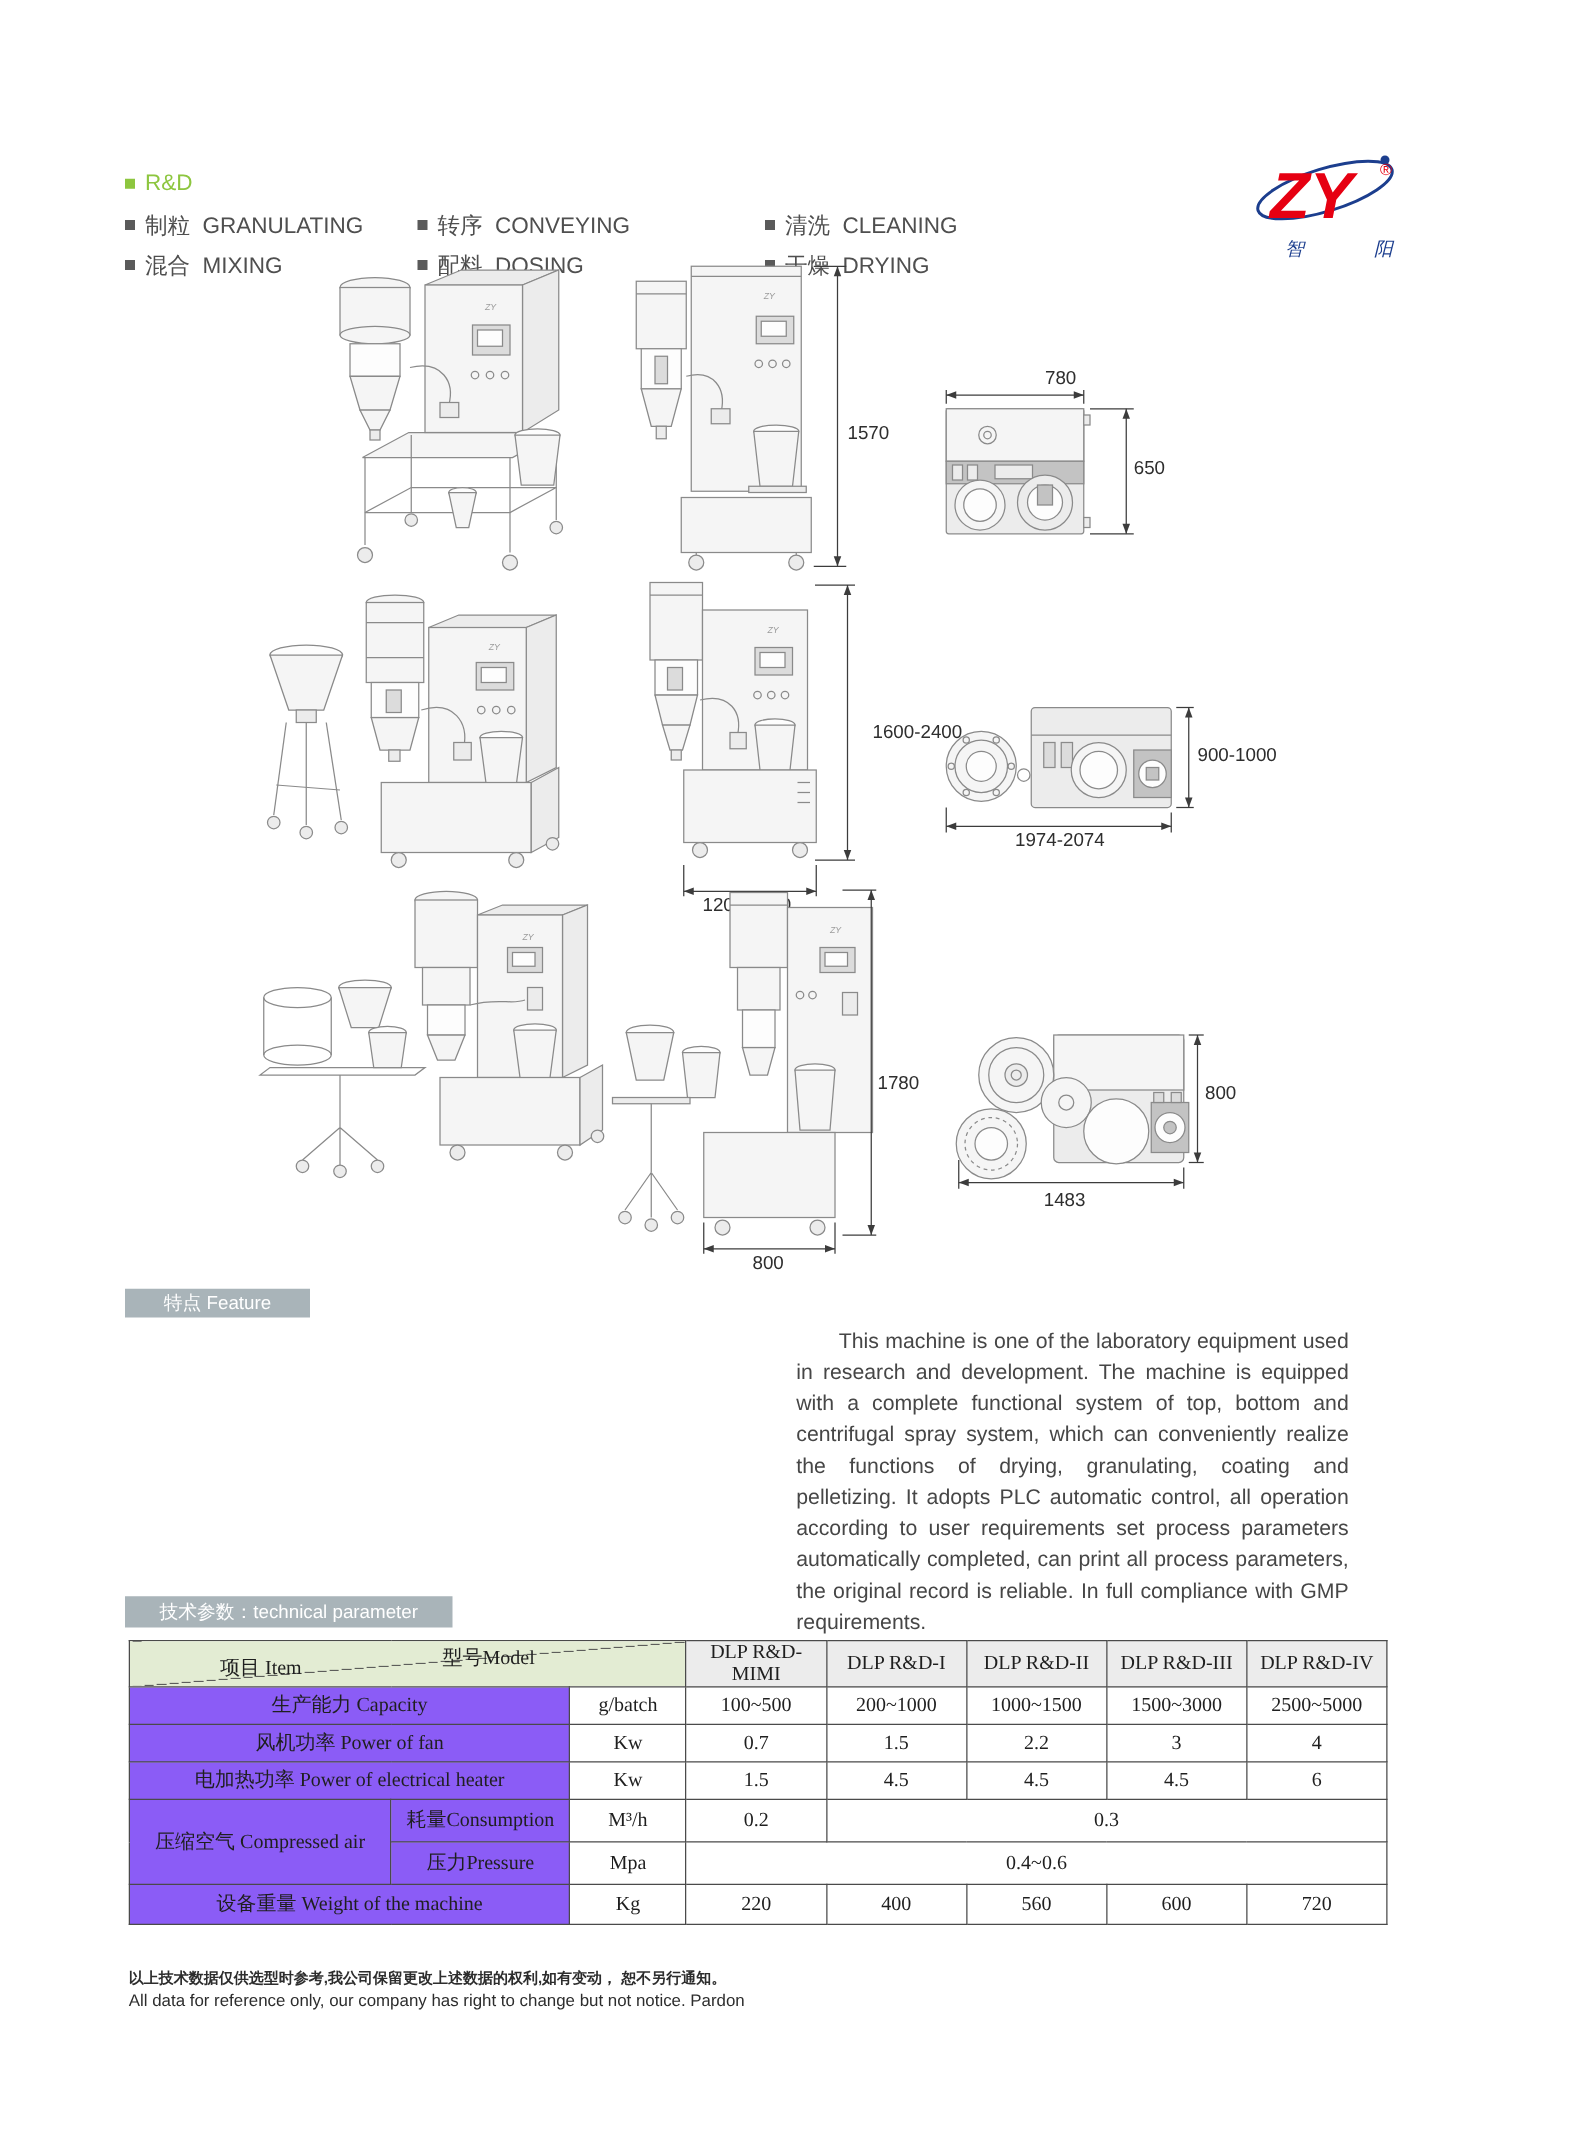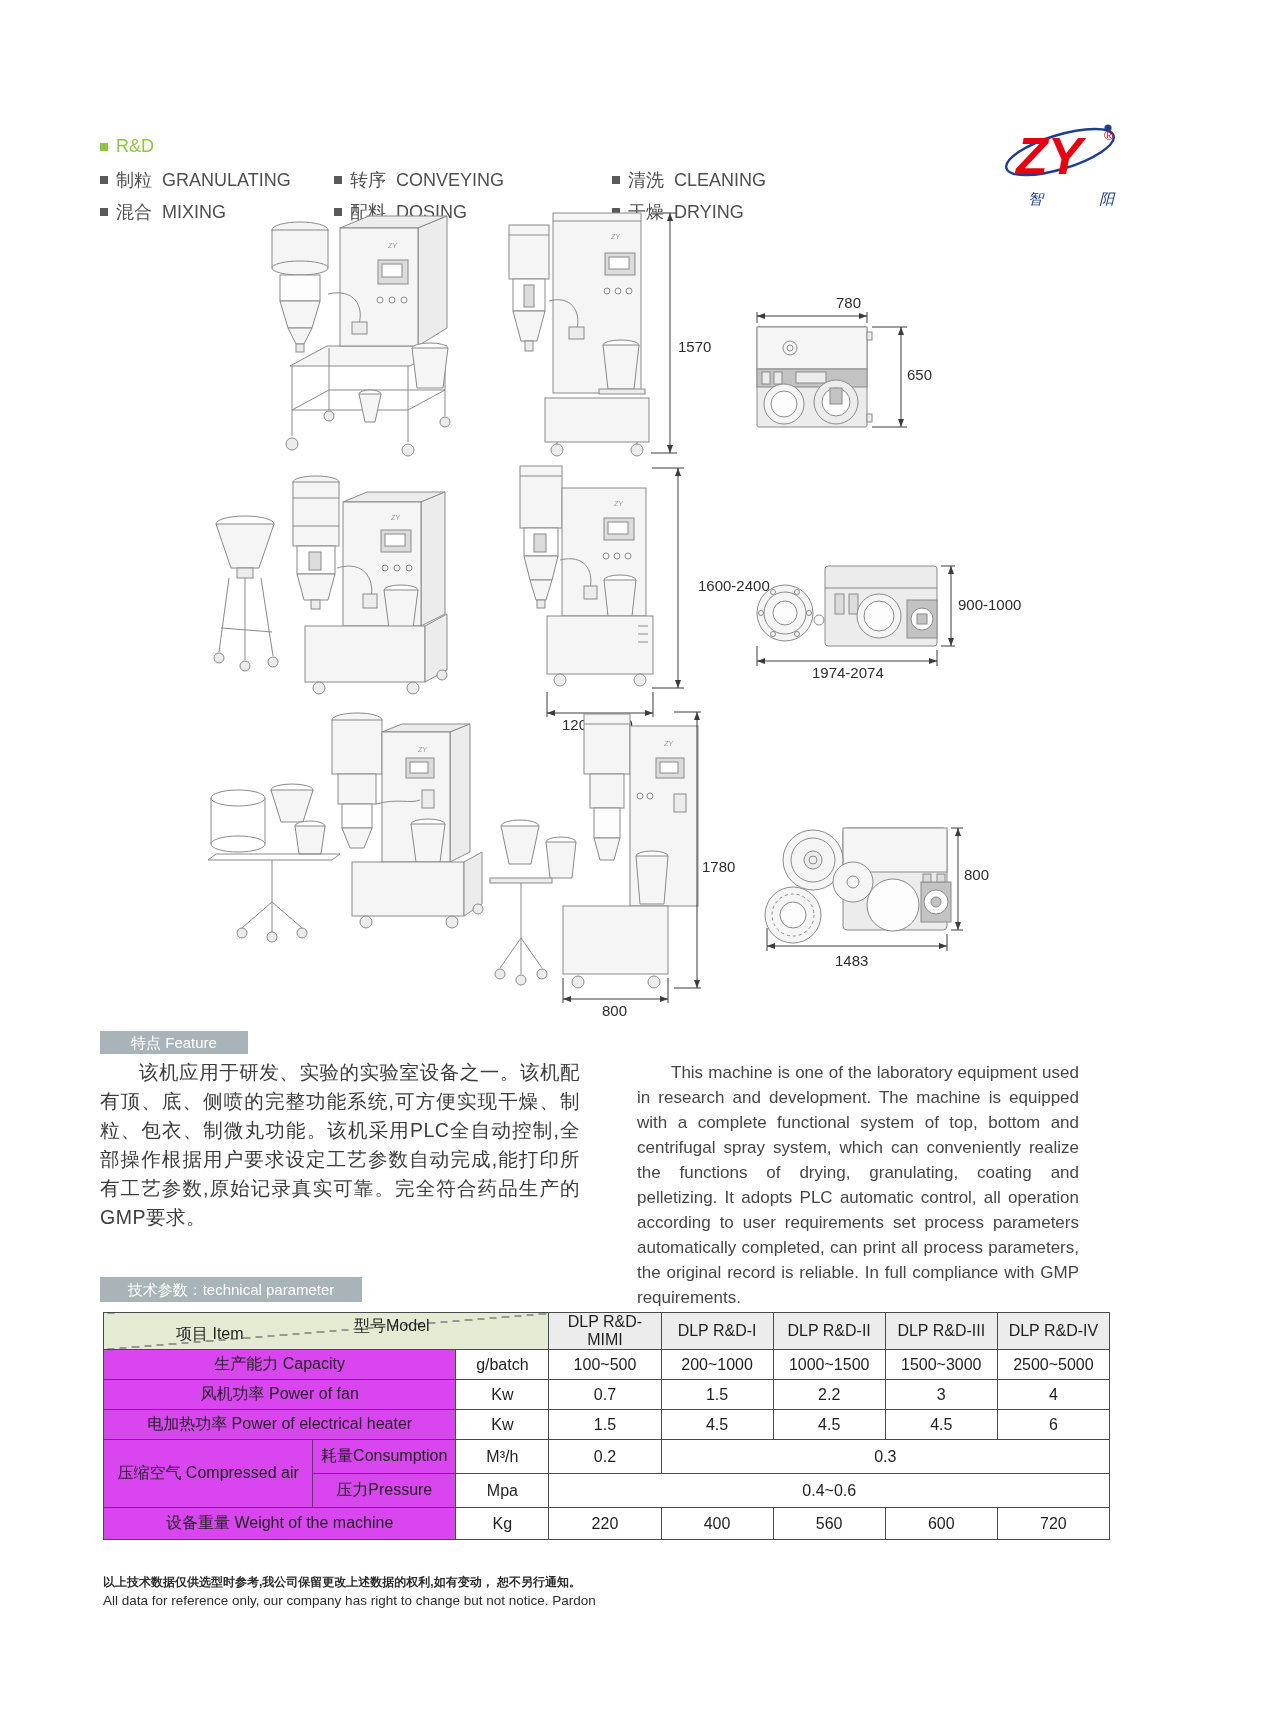--- a/index.html
+++ b/index.html
@@ -32,23 +32,23 @@
   .w{fill:#fdfdfd;stroke:#8a8a8a;stroke-width:1;}
   .f0{fill:#f5f5f5;stroke:#8a8a8a;stroke-width:1;}
   .f1{fill:#ececec;stroke:#8a8a8a;stroke-width:1;}
   .f2{fill:#dcdcdc;stroke:#8a8a8a;stroke-width:1;}
   .f3{fill:#c3c3c3;stroke:#8a8a8a;stroke-width:1;}
   .dl{stroke:#3c3c3c;stroke-width:1;fill:none;}
   .ah{fill:#3c3c3c;stroke:none;}
   .mini{font-size:7px;font-style:italic;fill:#9a9a9a;}
 
   
-  .ptable{border-collapse:collapse;table-layout:fixed;width:1007px;font-size:16px;color:#1f1f1f;}
+  .ptable{border-collapse:collapse;table-layout:fixed;width:1007px;font-size:16px;color:#1f1f1f;font-family:Liberation Serif, serif;}
   .ptable td{border:1px solid #4a4a4a;text-align:center;padding:0 2px;height:30px;}
-  .g{background:#d946ef;}
+  .g{background:#8b5cf6;}
   .mh{background:#ececec;}
   .diag{position:relative;height:44px;background-color:#e3ecd3;
         background-image:linear-gradient(to bottom right,transparent 49.6%,#4a4a4a 49.6%,#4a4a4a 50.45%,transparent 50.45%);}
   .diag .t-item{position:absolute;left:72px;bottom:4px;}
   .diag .t-model{position:absolute;left:250px;top:3px;}
   .fn{position:absolute;color:#2d2d2d;}
   .fn.zh{font-size:12px;font-weight:bold;}
   .fn.en{font-size:13.5px;}
 
   
@@ -439,21 +439,20 @@
       <line class="dl" x1="2" y1="126" x2="182" y2="126"></line>
       <polygon class="ah" points="2,126 10,123 10,129"></polygon>
         <polygon class="ah" points="182,126 174,123 174,129"></polygon>
     </svg>
   </div>
   <span class="dim" style="left:835px;top:952px;">1483</span>
   <span class="dim" style="left:964px;top:866px;">800</span>
 
   <div class="abs bar" style="left:100px;top:1031px;width:148px;height:23px;">特点 Feature</div>
 
-  <div class="abs para zh indent" style="left:100px;top:1058px;width:480px;">该机应用于研发、实验的实验室设备之一。该机配有顶、底、侧喷的完整功能系统,可方便实现干燥、制粒、包衣、制微丸功能。该机采用PLC全自动控制,全部操作根据用户要求设定工艺参数自动完成,能打印所有工艺参数,原始记录真实可靠。完全符合药品生产的GMP要求。</div>
   <div class="abs para en indent" style="left:637px;top:1060px;width:442px;">This machine is one of the laboratory equipment used in research and development. The machine is equipped with a complete functional system of top, bottom and centrifugal spray system, which can conveniently realize the functions of drying, granulating, coating and pelletizing. It adopts PLC automatic control, all operation according to user requirements set process parameters automatically completed, can print all process parameters, the original record is reliable. In full compliance with GMP requirements.</div>
 
   <div class="abs bar" style="left:100px;top:1277px;width:262px;height:25px;line-height:25px;">技术参数：technical parameter</div>
 
   <table class="ptable abs" style="left:103px;top:1312px;">
     <colgroup>
       <col style="width:209px">
         <col style="width:143px">
         <col style="width:93px">
       <col style="width:112px">

